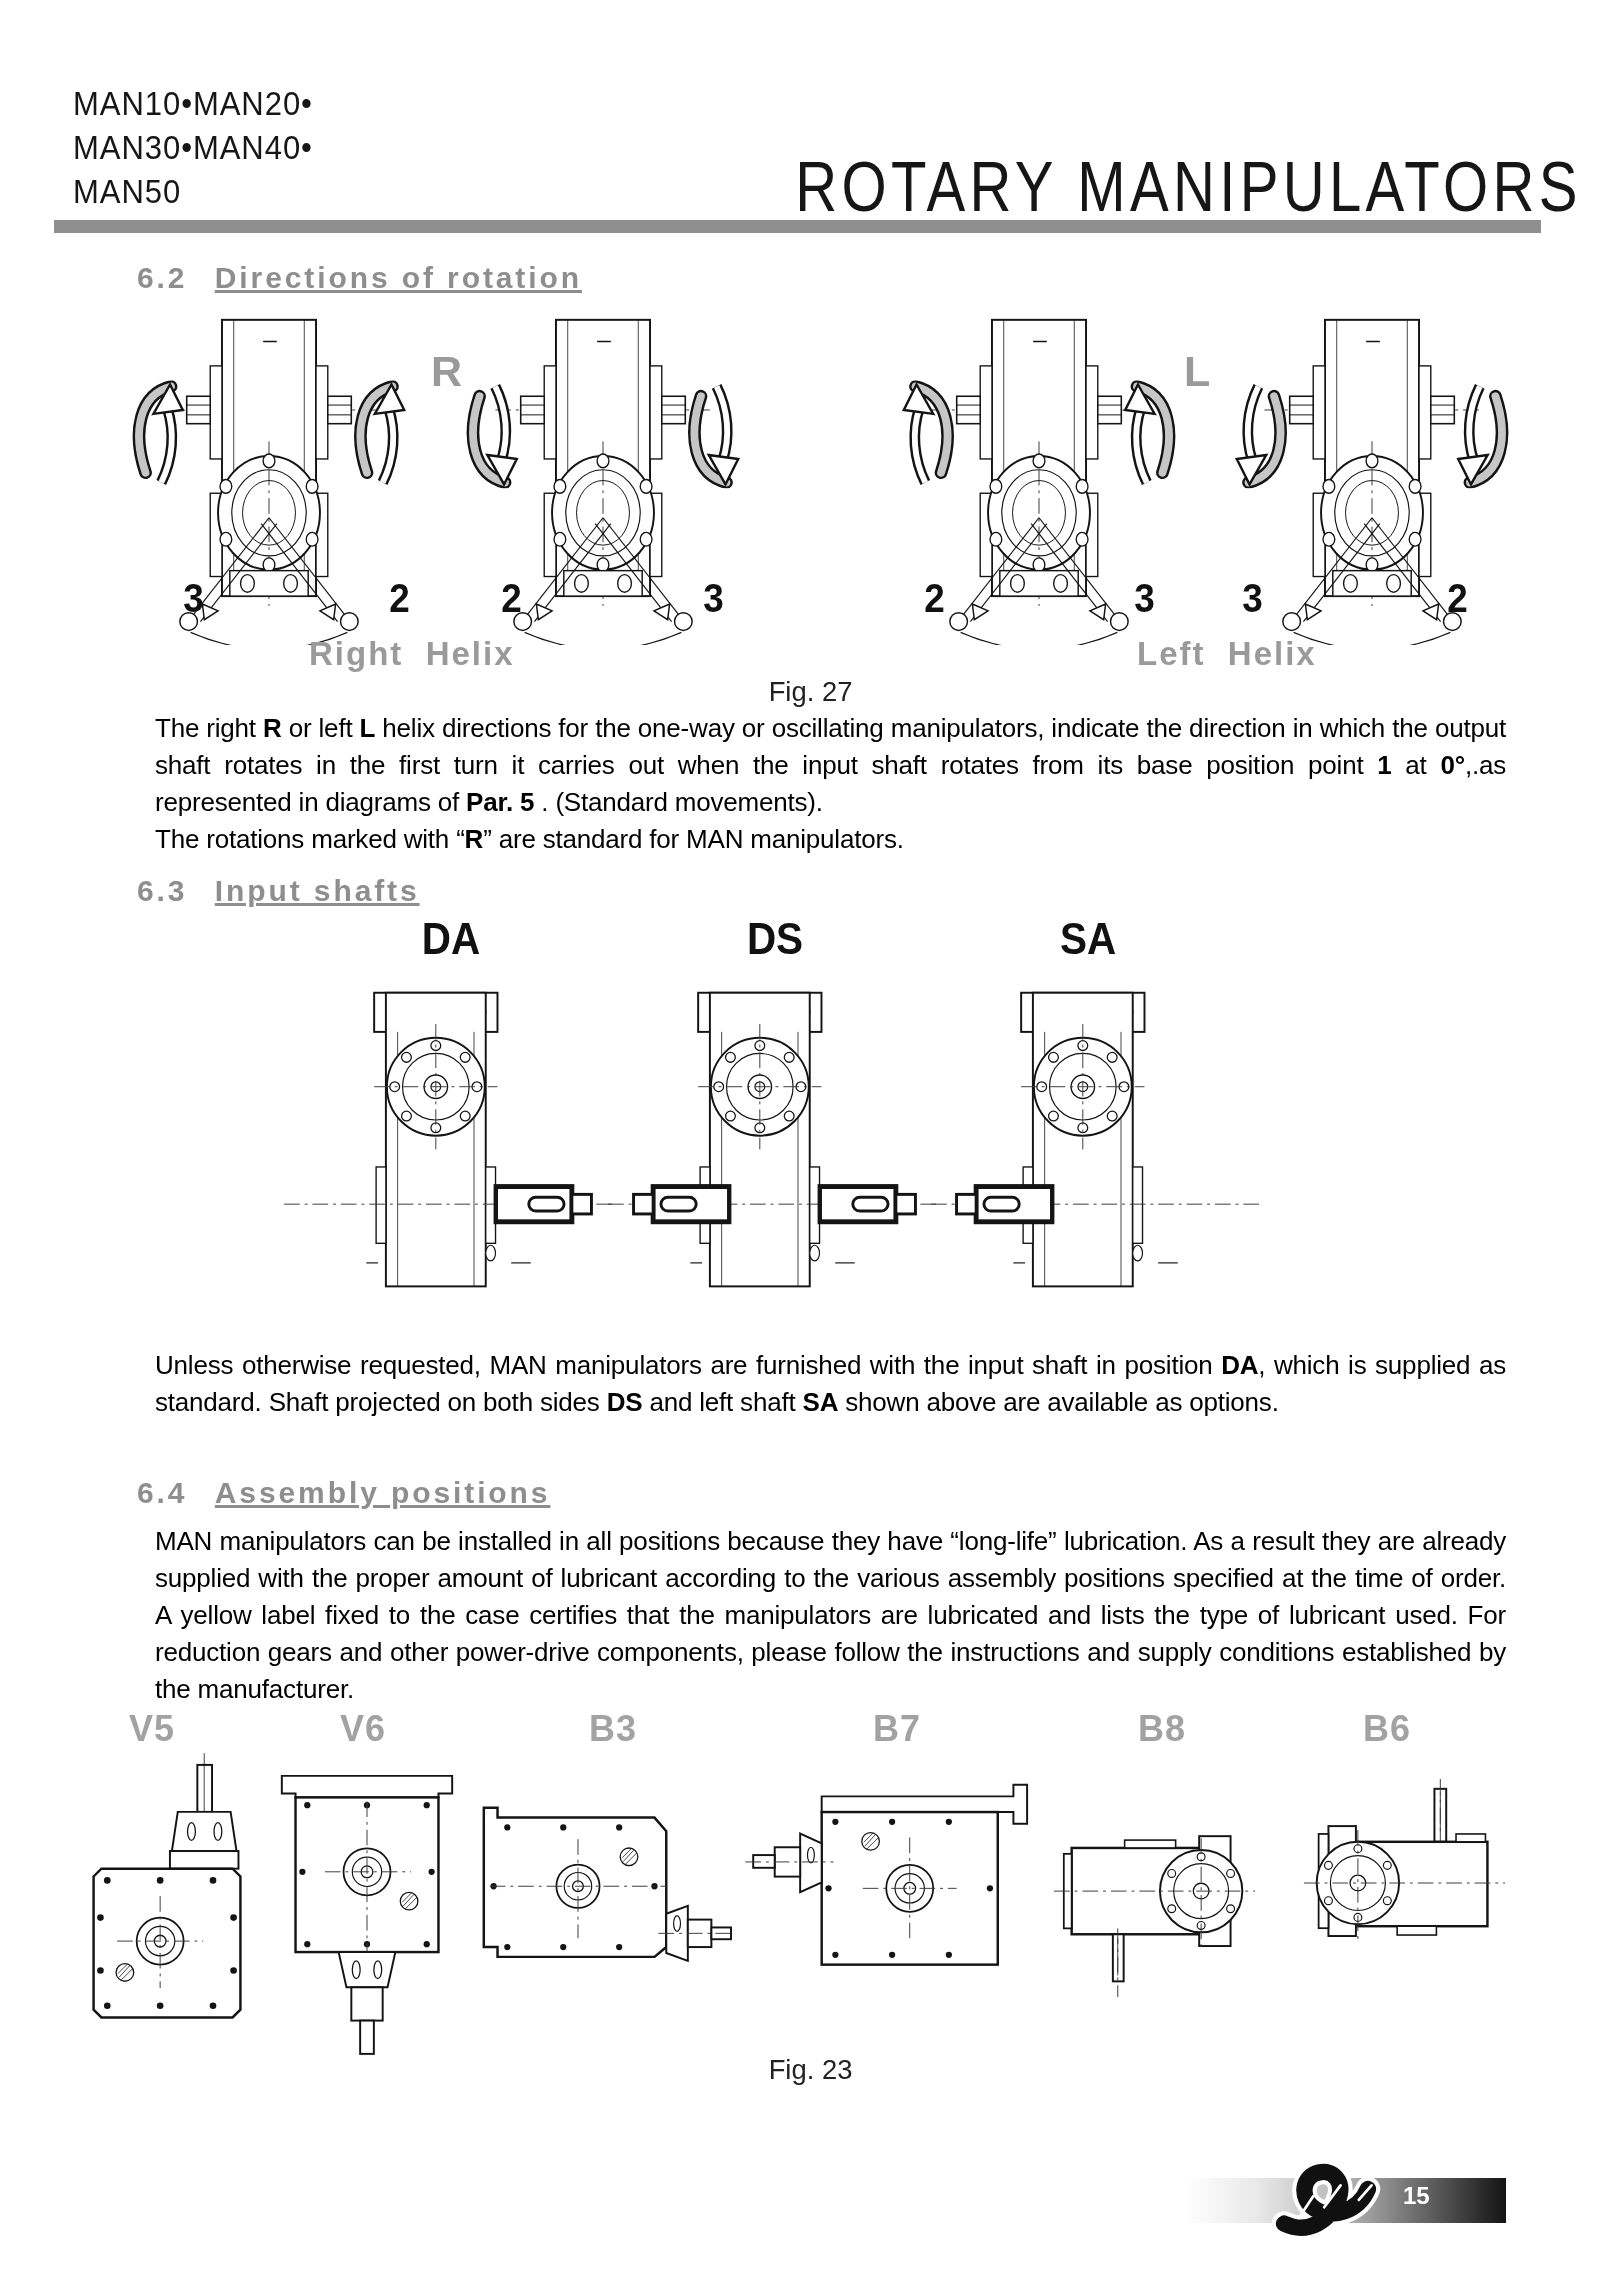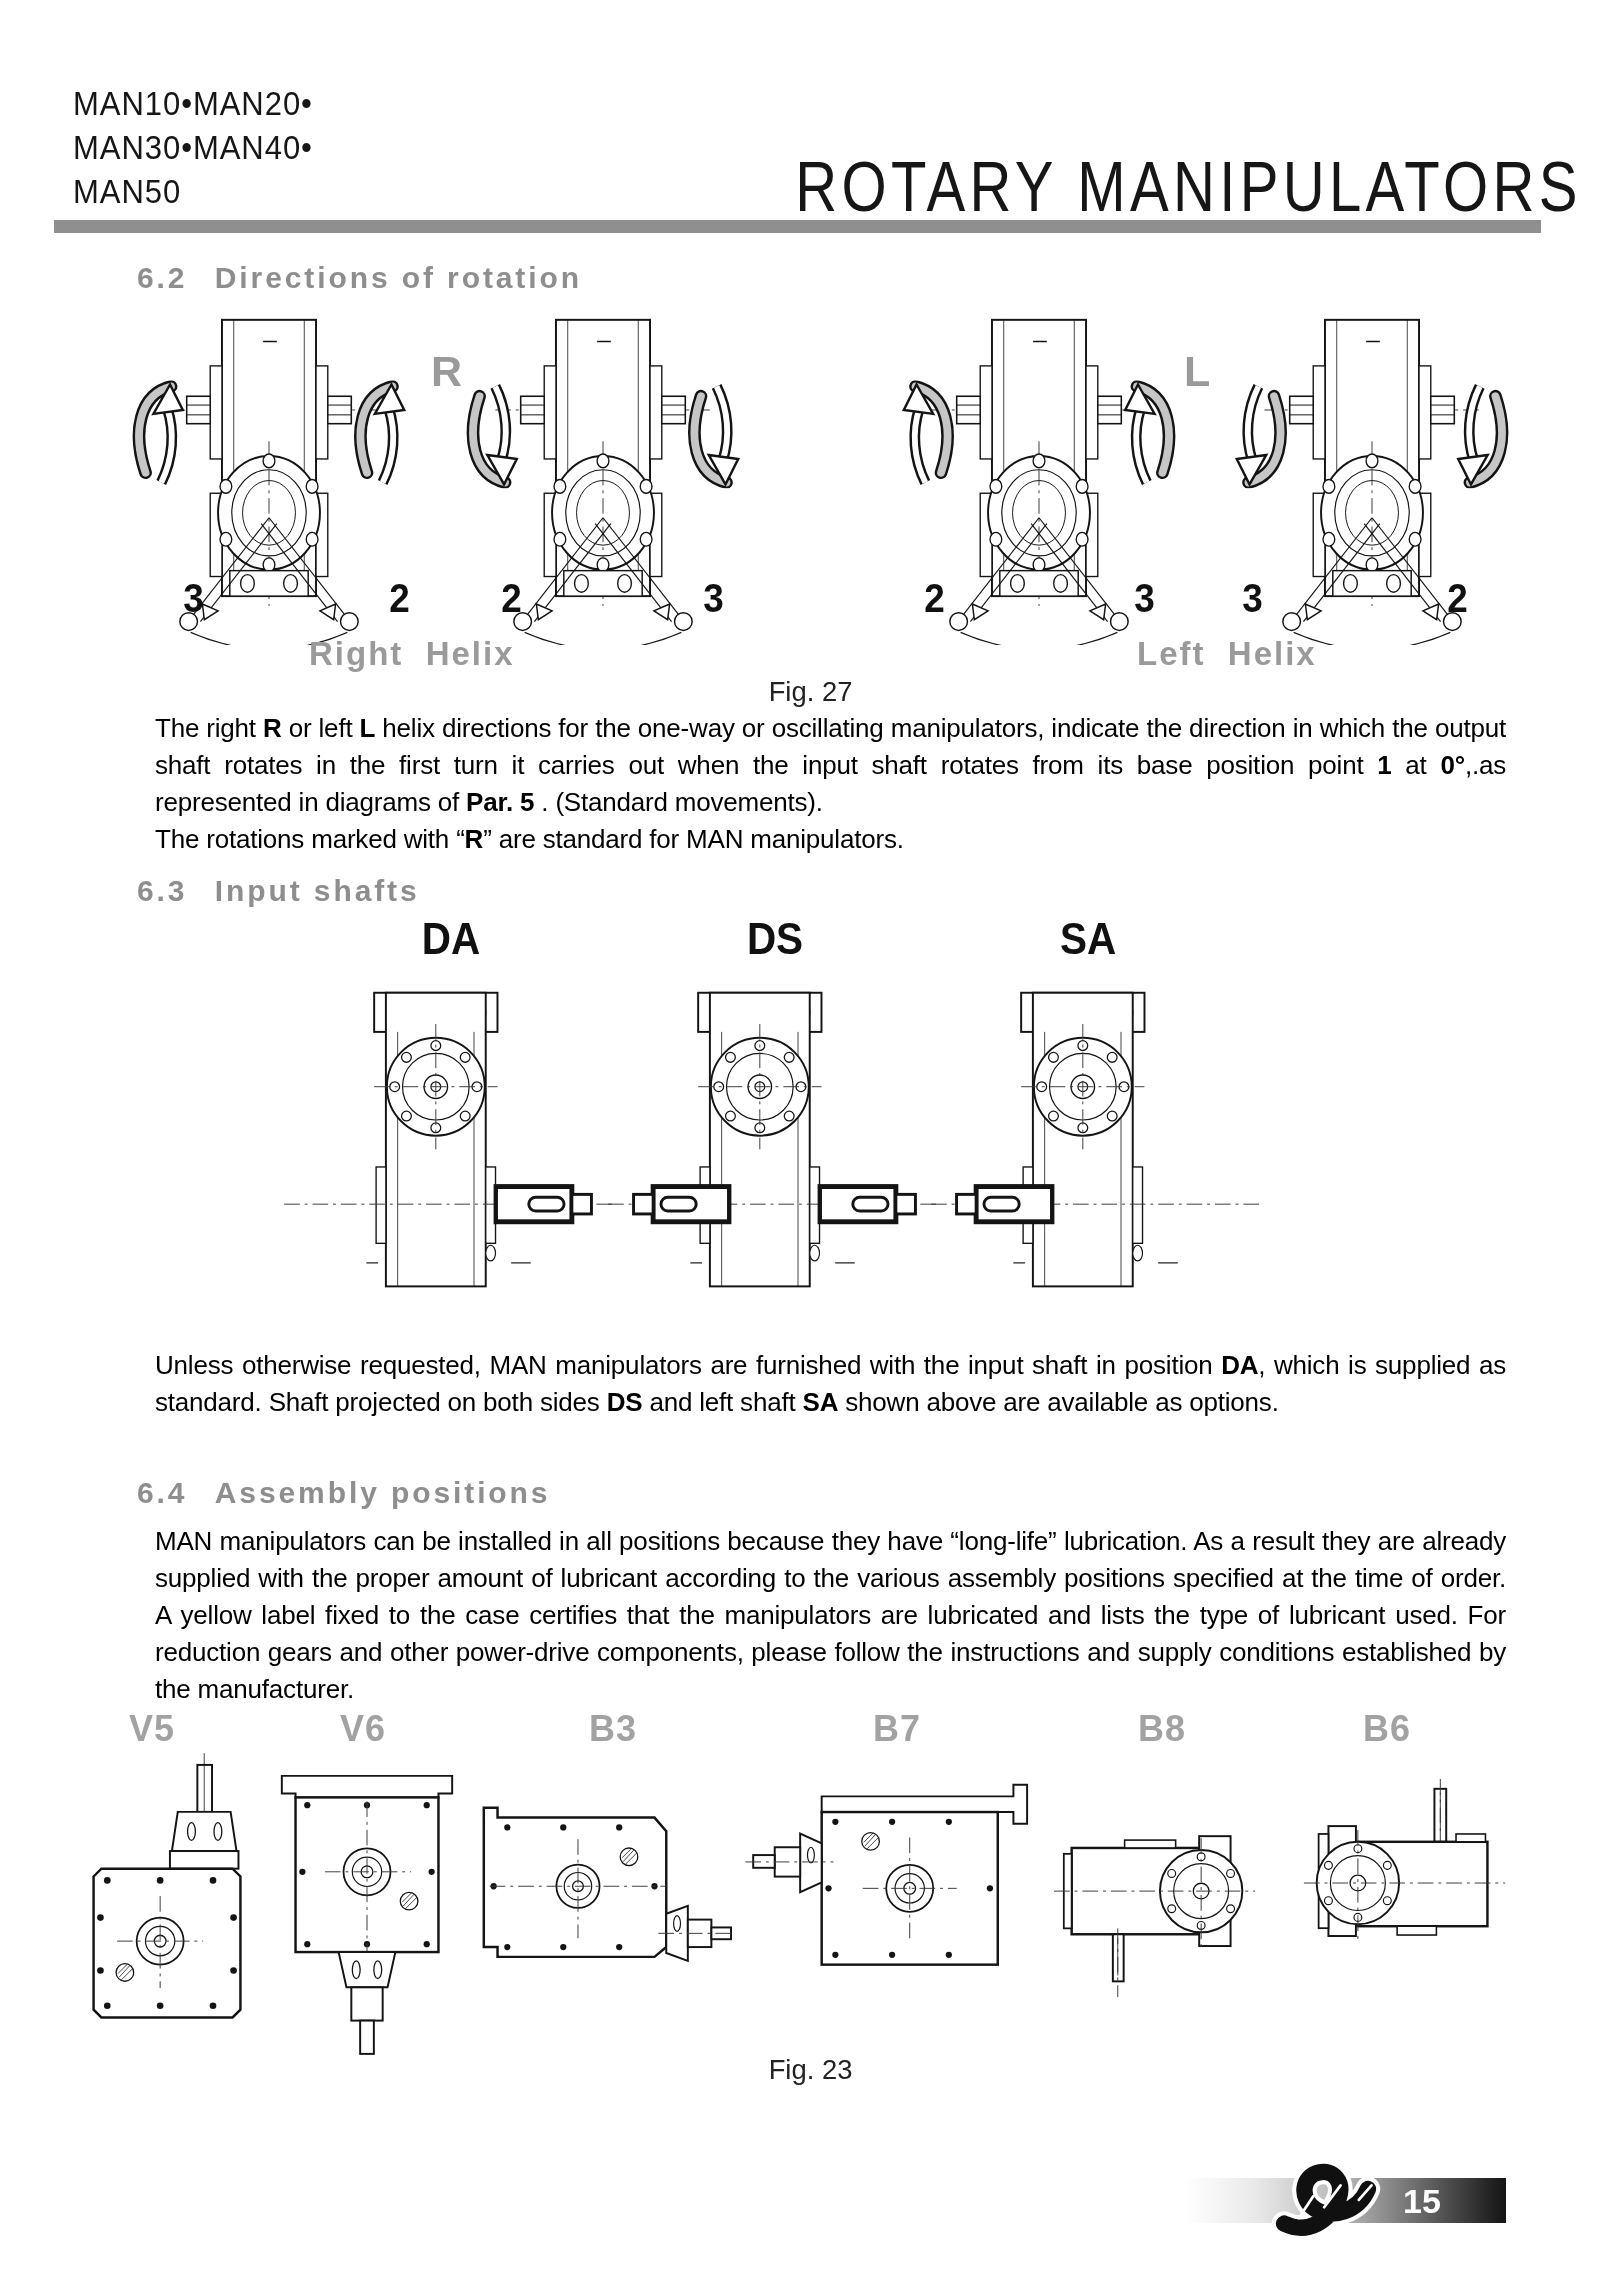--- a/index.html
+++ b/index.html
@@ -16,21 +16,21 @@
     position:absolute;right:39px;top:145px;font-size:66px;font-weight:400;
     letter-spacing:4.9px;color:#161616;white-space:nowrap;
     transform:scaleX(0.88) scaleY(1.08);transform-origin:right top;
   }
   .header-rule{position:absolute;left:54px;top:220px;width:1487px;height:12.7px;background:#8f8f8f;}
   
   .sec-head{
     position:absolute;font-size:30px;font-weight:700;color:#8e8e8e;
     letter-spacing:2.9px;white-space:nowrap;
   }
-  .sec-head .sec-title{margin-left:27.4px;}
+  .sec-head .sec-title{margin-left:27.4px;text-decoration:underline;}
   
   .body-block{position:absolute;left:155px;width:1351px;font-size:26px;line-height:37px;letter-spacing:-0.2px;color:#000000;}
   .body-block p{margin:0;text-align:justify;}
   .body-block p.no-just{text-align:left;}
   b{font-weight:700;}
   .fig-caption{position:absolute;left:0;width:1621px;text-align:center;font-size:27.4px;color:#222;}
   
   .fig21{position:absolute;left:88px;top:312px;width:1451px;height:377px;}
   .fig21 svg.cell{position:absolute;top:0;}
   .rl-label{position:absolute;font-size:43px;font-weight:700;color:#9a9a9a;}
@@ -43,21 +43,21 @@
   
   .fig23{position:absolute;left:0;top:1708px;width:1621px;height:343px;}
   .pos-label{position:absolute;top:0;width:108px;text-align:center;font-size:36px;font-weight:700;color:#a2a2a2;letter-spacing:1px;}
   .fig23 svg{position:absolute;}
   
   .footer-bar{
     position:absolute;left:1185px;top:2178px;width:321px;height:45px;
     background:linear-gradient(90deg,#ffffff 0%,#e9e9e9 22%,#b5b5b5 50%,#4d4d4d 82%,#141414 100%);
   }
   .footer-logo{position:absolute;left:82px;top:-19.6px;}
-  .page-num{position:absolute;left:218px;top:3.9px;font-size:34px;font-weight:700;color:#ffffff;}
+  .page-num{position:absolute;left:218px;top:3.9px;font-size:24px;font-weight:700;color:#ffffff;}
   
   svg .ln{stroke:#141414;fill:none;}
   svg .fw{fill:#ffffff;stroke:#141414;}
   svg .cl{stroke:#3a3a3a;stroke-width:1;fill:none;stroke-dasharray:16 5 3 5;}
   svg .hatch{stroke:#141414;stroke-width:0.8;}
 </style>
 </head>
 <body>
 
 <div class="page">

